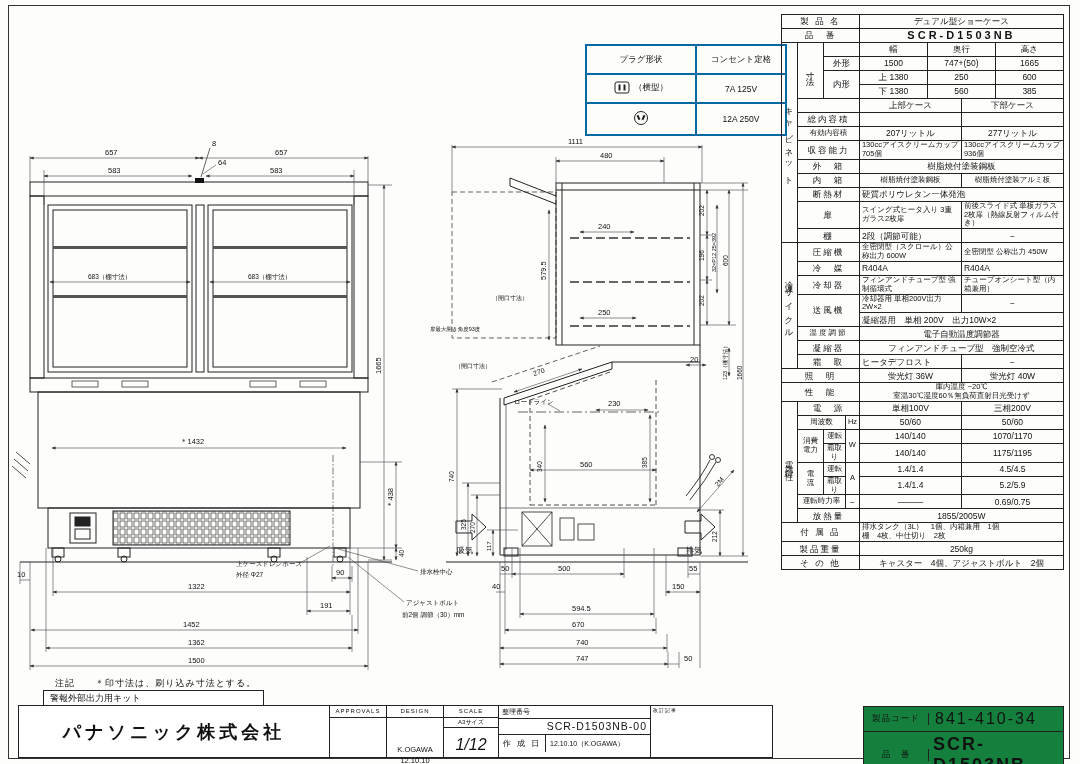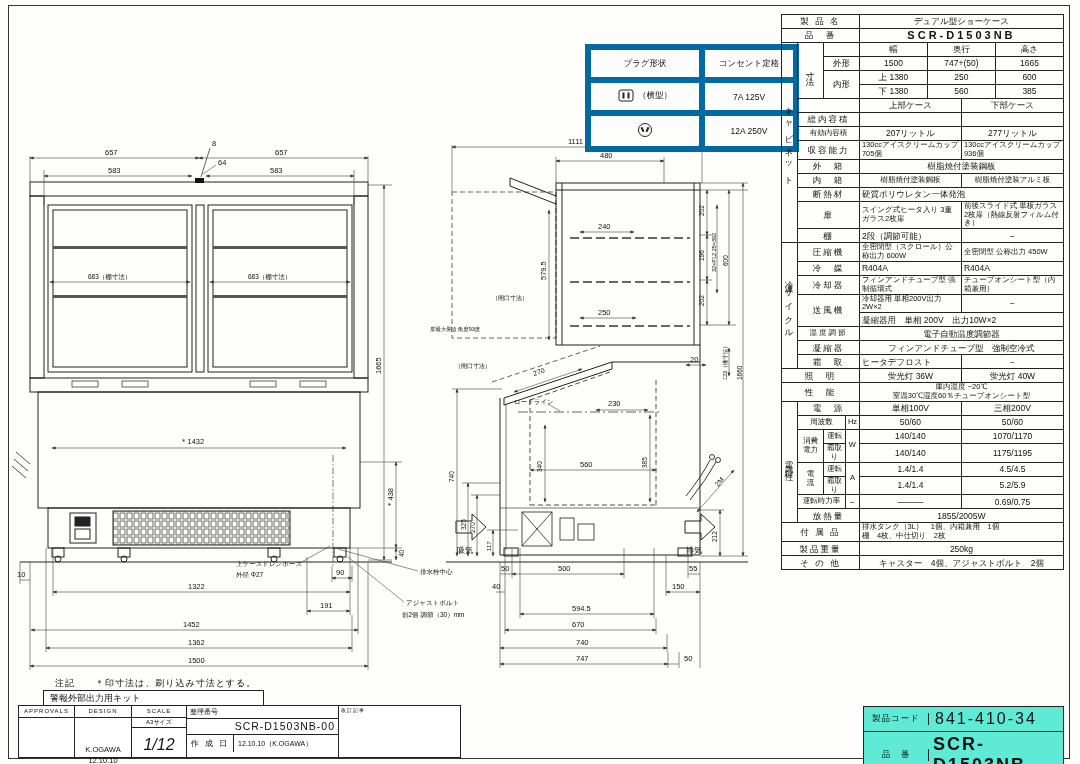--- a/index.html
+++ b/index.html
@@ -16,21 +16,21 @@
   table.spec td.l{text-align:left;}
   table.spec td.strip{writing-mode:vertical-rl;text-orientation:upright;padding:2px 0;letter-spacing:4px;
                       font-size:8.5px;}
   table.spec td.vlab{writing-mode:vertical-rl;text-orientation:upright;padding:2px 0;letter-spacing:6px;}
   table.spec td.lab{letter-spacing:2px;}
   table.spec td.model{font-size:11px;font-weight:bold;letter-spacing:3px;}
   table.spec td.sm{font-size:7.5px;margin-top:24px;}
 
   
   .plug{position:absolute;left:585px;top:44px;border-collapse:collapse;}
-  .plug td{border:6px solid #0369a1;font-size:8.5px;padding:6px 4px;text-align:center;height:15px;}
+  .plug td{border:2px solid #0369a1;font-size:8.5px;padding:6px 4px;text-align:center;height:15px;}
 
   
   .note-row{position:absolute;left:55px;top:677px;font-size:9px;letter-spacing:1px;}
   .kit-box{position:absolute;left:43px;top:690px;display:inline-flex;font-size:9px;flex-direction:column;}
   .kit-box div{border:1px solid #222;padding:1px 6px;background:#fff;}
   .kit-box div+div{border-left:none;}
 
   
   .tblock{position:absolute;left:18px;top:705px;height:53px;display:flex;}
   .tb{border:1px solid #222;box-sizing:border-box;background:#fff;}
@@ -48,21 +48,21 @@
   .refbox .hd{font-size:7px;text-align:left;padding:1px 3px;}
   .refbox .val{font-size:10.5px;letter-spacing:1px;text-align:right;padding:0 3px;border-top:1px solid #222;border-bottom:1px solid #222;height:15px;line-height:15px;}
   .refbox .dt{display:flex;height:17px;align-items:center;}
   .refbox .dt .k{width:46px;border-right:1px solid #222;text-align:center;letter-spacing:2px;height:100%;line-height:17px;}
   .refbox .dt .w{padding-left:4px;font-size:7px;}
   .revbox{width:122px;position:relative;}
   .revbox span{position:absolute;left:2px;top:1px;font-size:5px;letter-spacing:1px;}
 
   
   .pblock{position:absolute;left:863px;top:706px;width:201px;}
-  .pblock .row{display:flex;border:1px solid #222;background:#5eead4;align-items:center;}
+  .pblock .row{display:flex;border:1px solid #222;background:#15803d;align-items:center;}
   .pblock .row+.row{border-top:none;}
   .pblock .k{width:64px;border-right:1px solid #222;text-align:center;font-size:8.5px;display:flex;align-items:center;justify-content:center;letter-spacing:1px;}
   .pblock .v1{flex:1;font-size:16px;letter-spacing:2px;padding:3px 6px;}
   .pblock .v2{flex:1;font-size:18px;font-weight:bold;letter-spacing:2px;padding:2px 4px;}
 </style>
 </head>
 <body>
 
 <div class="sheet">
   <div class="frame"></div>
@@ -518,21 +518,21 @@
     </tr>
     <tr>
       <td colspan="4" class="lab">照　明</td>
       <td colspan="3">蛍光灯 36W</td>
       <td colspan="3">蛍光灯 40W</td>
     </tr>
     <tr>
       <td colspan="4" class="lab">性　能</td>
       <td colspan="6" class="sm">
         <div>庫内温度 −20℃</div>
-        <div>室温30℃湿度60％チューブオンシート型</div>
+        <div>室温30℃湿度60％無負荷直射日光受けず</div>
       </td>
     </tr>
     <tr>
       <td rowspan="8" class="strip">電気特性</td>
       <td colspan="3" class="lab">電　源</td>
       <td colspan="3">単相100V</td>
       <td colspan="3">三相200V</td>
     </tr>
     <tr>
       <td colspan="2" class="sm">周波数</td>
@@ -592,20 +592,21 @@
   </tbody>
     </table>
 
   <div class="note-row">注記　　＊印寸法は、刷り込み寸法とする。</div>
   <div class="kit-box">
     <div>警報外部出力用キット</div>
     <div>SCR-DAK2（200Vグローバルコントローラ2個用）</div>
   </div>
 
   <div class="tblock">
+    <div class="tb company">パナソニック株式会社</div>
     <div class="tb approvals">
       <div class="col-head">APPROVALS</div>
     </div>
     <div class="tb design">
       <div class="col-head">DESIGN</div>
       <div class="v">
         <div>K.OGAWA</div>
         <div>12.10.10</div>
       </div>
     </div>

